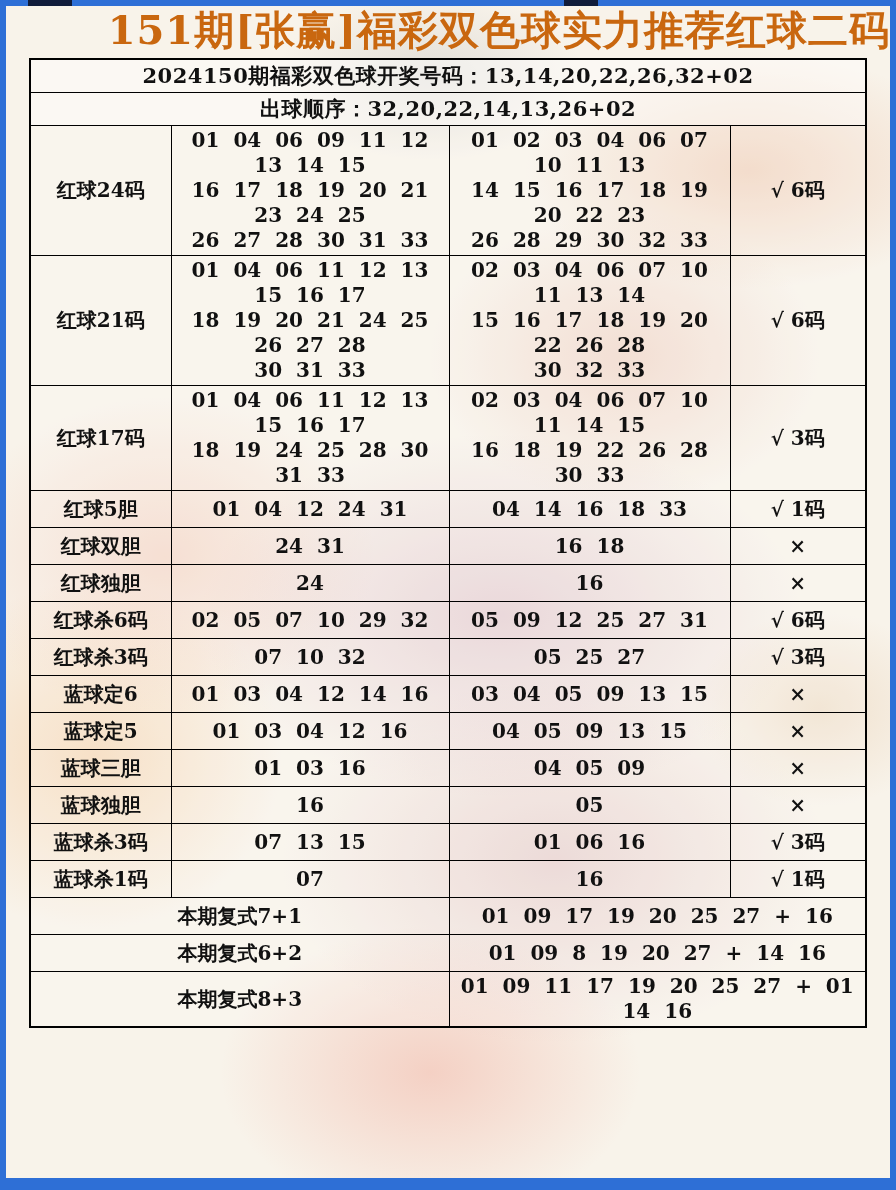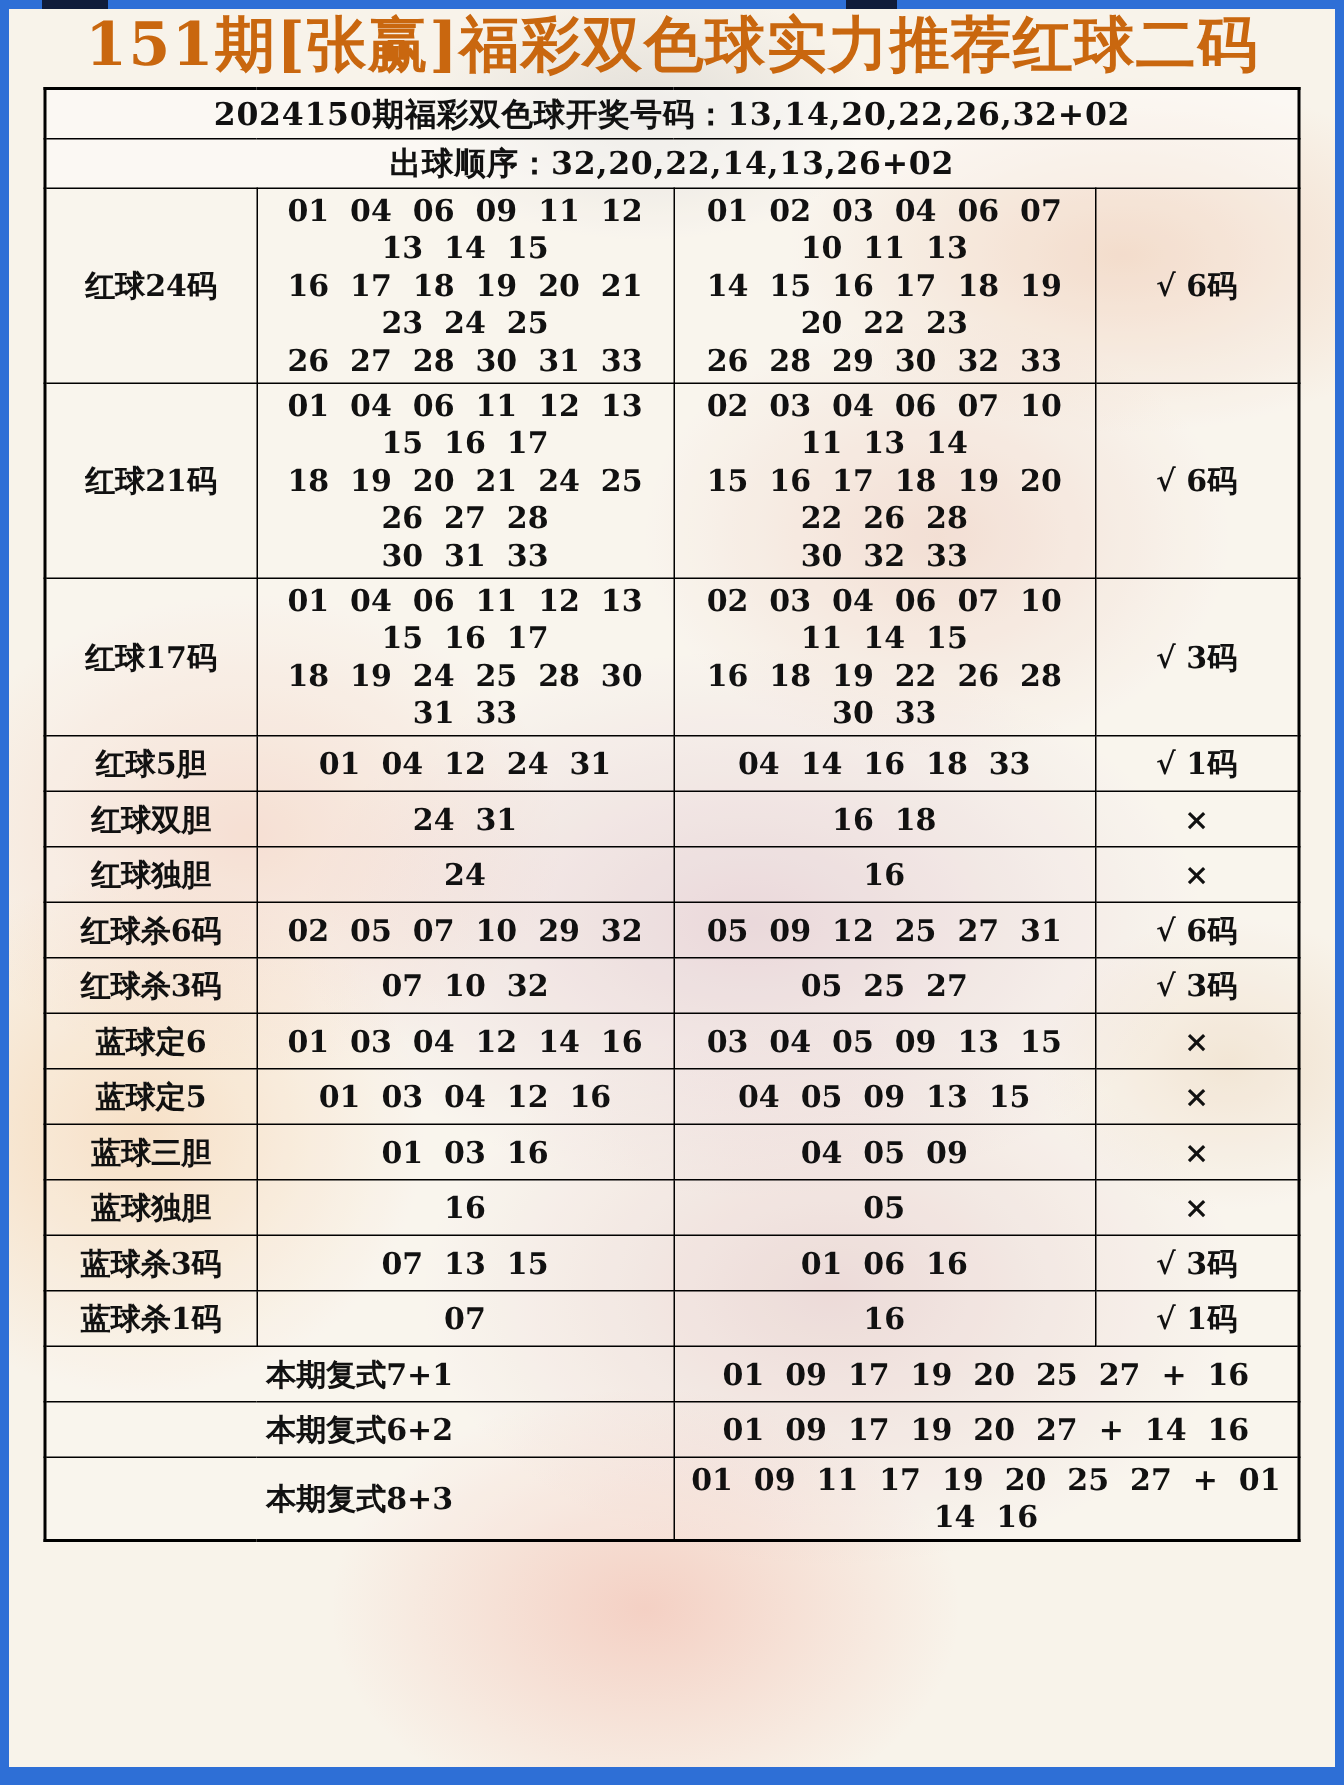--- a/index.html
+++ b/index.html
@@ -39,21 +39,21 @@
     font-family:"DejaVu Serif","Liberation Serif",serif;
     font-weight:bold;font-size:24px;
     padding:5px 16px;border:2px solid #1d2a10;
     box-shadow:0 0 0 2px rgba(150,170,110,.35);
     letter-spacing:1px;
   }
 
   
   .title{
     margin:2px 0 6px 0;
-    text-align:center;
+    text-align:right;
     font-size:40px;font-weight:bold;
     color:#c9670f;
     letter-spacing:1px;
     line-height:1.1;
     font-family:"DejaVu Serif","Liberation Serif",serif;
   }
 
   
   table.main{
     width:836px;margin:0 auto;
@@ -196,21 +196,21 @@
         <td class="c-num">16</td>
         <td class="c-res">√ 1码</td>
       </tr>
 
       <tr class="duplex">
         <td colspan="2">本期复式7+1</td>
         <td colspan="2" class="c-num">01 09 17 19 20 25 27 + 16</td>
       </tr>
       <tr class="duplex">
         <td colspan="2">本期复式6+2</td>
-        <td colspan="2" class="c-num">01 09 17 19 20 27 + 14 16</td>
+        <td colspan="2" class="c-num">01 09 8 19 20 27 + 14 16</td>
       </tr>
       <tr class="duplex">
         <td colspan="2">本期复式8+3</td>
         <td colspan="2" class="c-num">01 09 11 17 19 20 25 27 + 01 14 16</td>
       </tr>
 
     </tbody>
   </table>
 </div>
 

